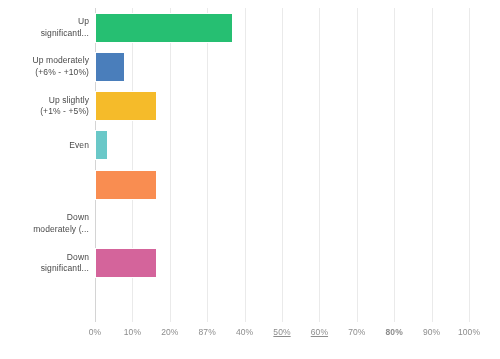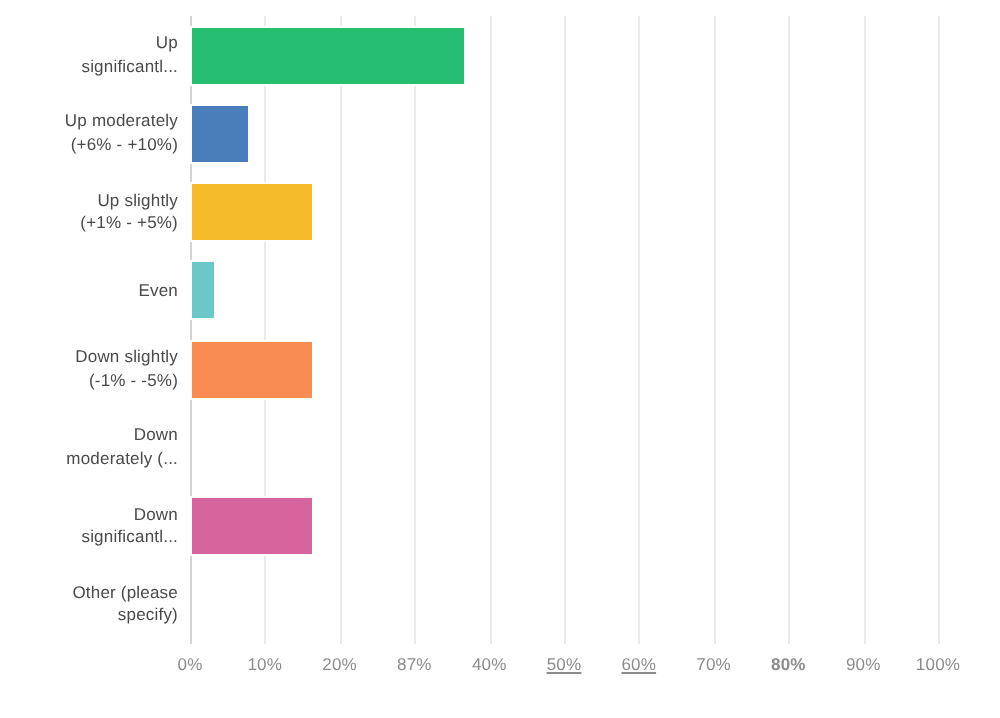--- a/index.html
+++ b/index.html
@@ -166,35 +166,27 @@
         <span>Up moderately</span>
         <span>(+6% - +10%)</span>
       </div>
       <div class="cat-label" style="top: 78.5px; height: 39.25px; color: rgb(74, 74, 74);">
         <span>Up slightly</span>
         <span>(+1% - +5%)</span>
       </div>
       <div class="cat-label" style="top: 117.75px; height: 39.25px; color: rgb(74, 74, 74);">
         <span>Even</span>
       </div>
-      <div class="cat-label" style="top: 157px; height: 39.25px; color: rgb(74, 74, 74);">
-        <span>Down slightly</span>
-        <span>(-1% - -5%)</span>
-      </div>
       <div class="cat-label" style="top: 196.25px; height: 39.25px; color: rgb(74, 74, 74);">
         <span>Down</span>
         <span>moderately (...</span>
       </div>
       <div class="cat-label" style="top: 235.5px; height: 39.25px; color: rgb(74, 74, 74);">
         <span>Down</span>
         <span>significantl...</span>
-      </div>
-      <div class="cat-label" style="top: 274.75px; height: 39.25px; color: rgb(74, 74, 74);">
-        <span>Other (please</span>
-        <span>specify)</span>
       </div>
     </div>
 
   <div class="x-ticks" id="x-ticks">
       <div class="x-tick" style="left: 0px; color: rgb(140, 140, 140);">0%</div>
       <div class="x-tick" style="left: 37.4px; color: rgb(140, 140, 140);">10%</div>
       <div class="x-tick" style="left: 74.8px; color: rgb(140, 140, 140);">20%</div>
       <div class="x-tick" style="left: 112.2px; color: rgb(140, 140, 140);">87%</div>
       <div class="x-tick" style="left: 149.6px; color: rgb(140, 140, 140);">40%</div>
       <div class="x-tick" style="left: 187px; color: rgb(140, 140, 140); text-decoration: underline;">50%</div>

